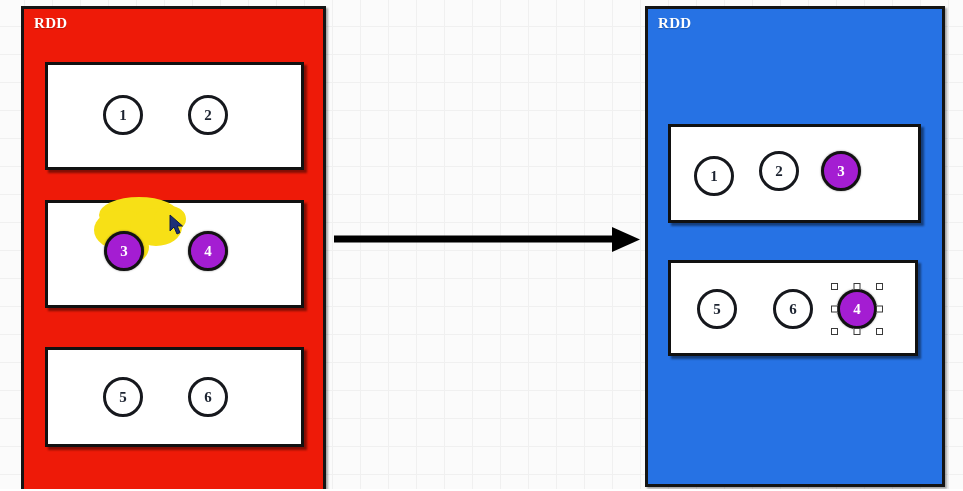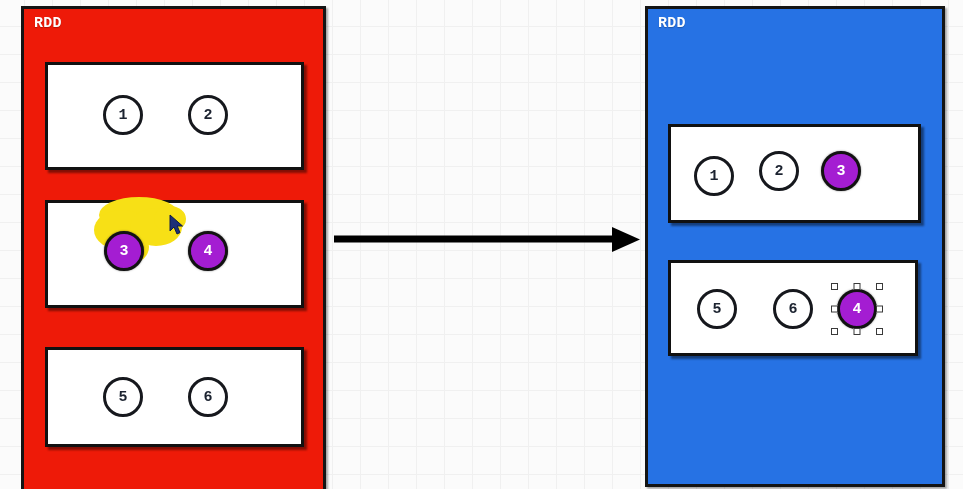--- a/index.html
+++ b/index.html
@@ -6,21 +6,21 @@
   html, body {
     margin: 0;
     padding: 0;
     background: #ffffff;
   }
   #canvas {
     position: relative;
     width: 963px;
     height: 489px;
     overflow: hidden;
-    font-family: Liberation Mono, monospace;
+    font-family: Liberation Serif, serif;
     background-color: #fbfbfb;
     background-image:
       linear-gradient(to right, #f0f0f0 1px, transparent 1px),
       linear-gradient(to bottom, #f0f0f0 1px, transparent 1px);
     background-size: 28px 28px;
     background-position: -4px -2px;
   }
 
   
   .rdd-box {

